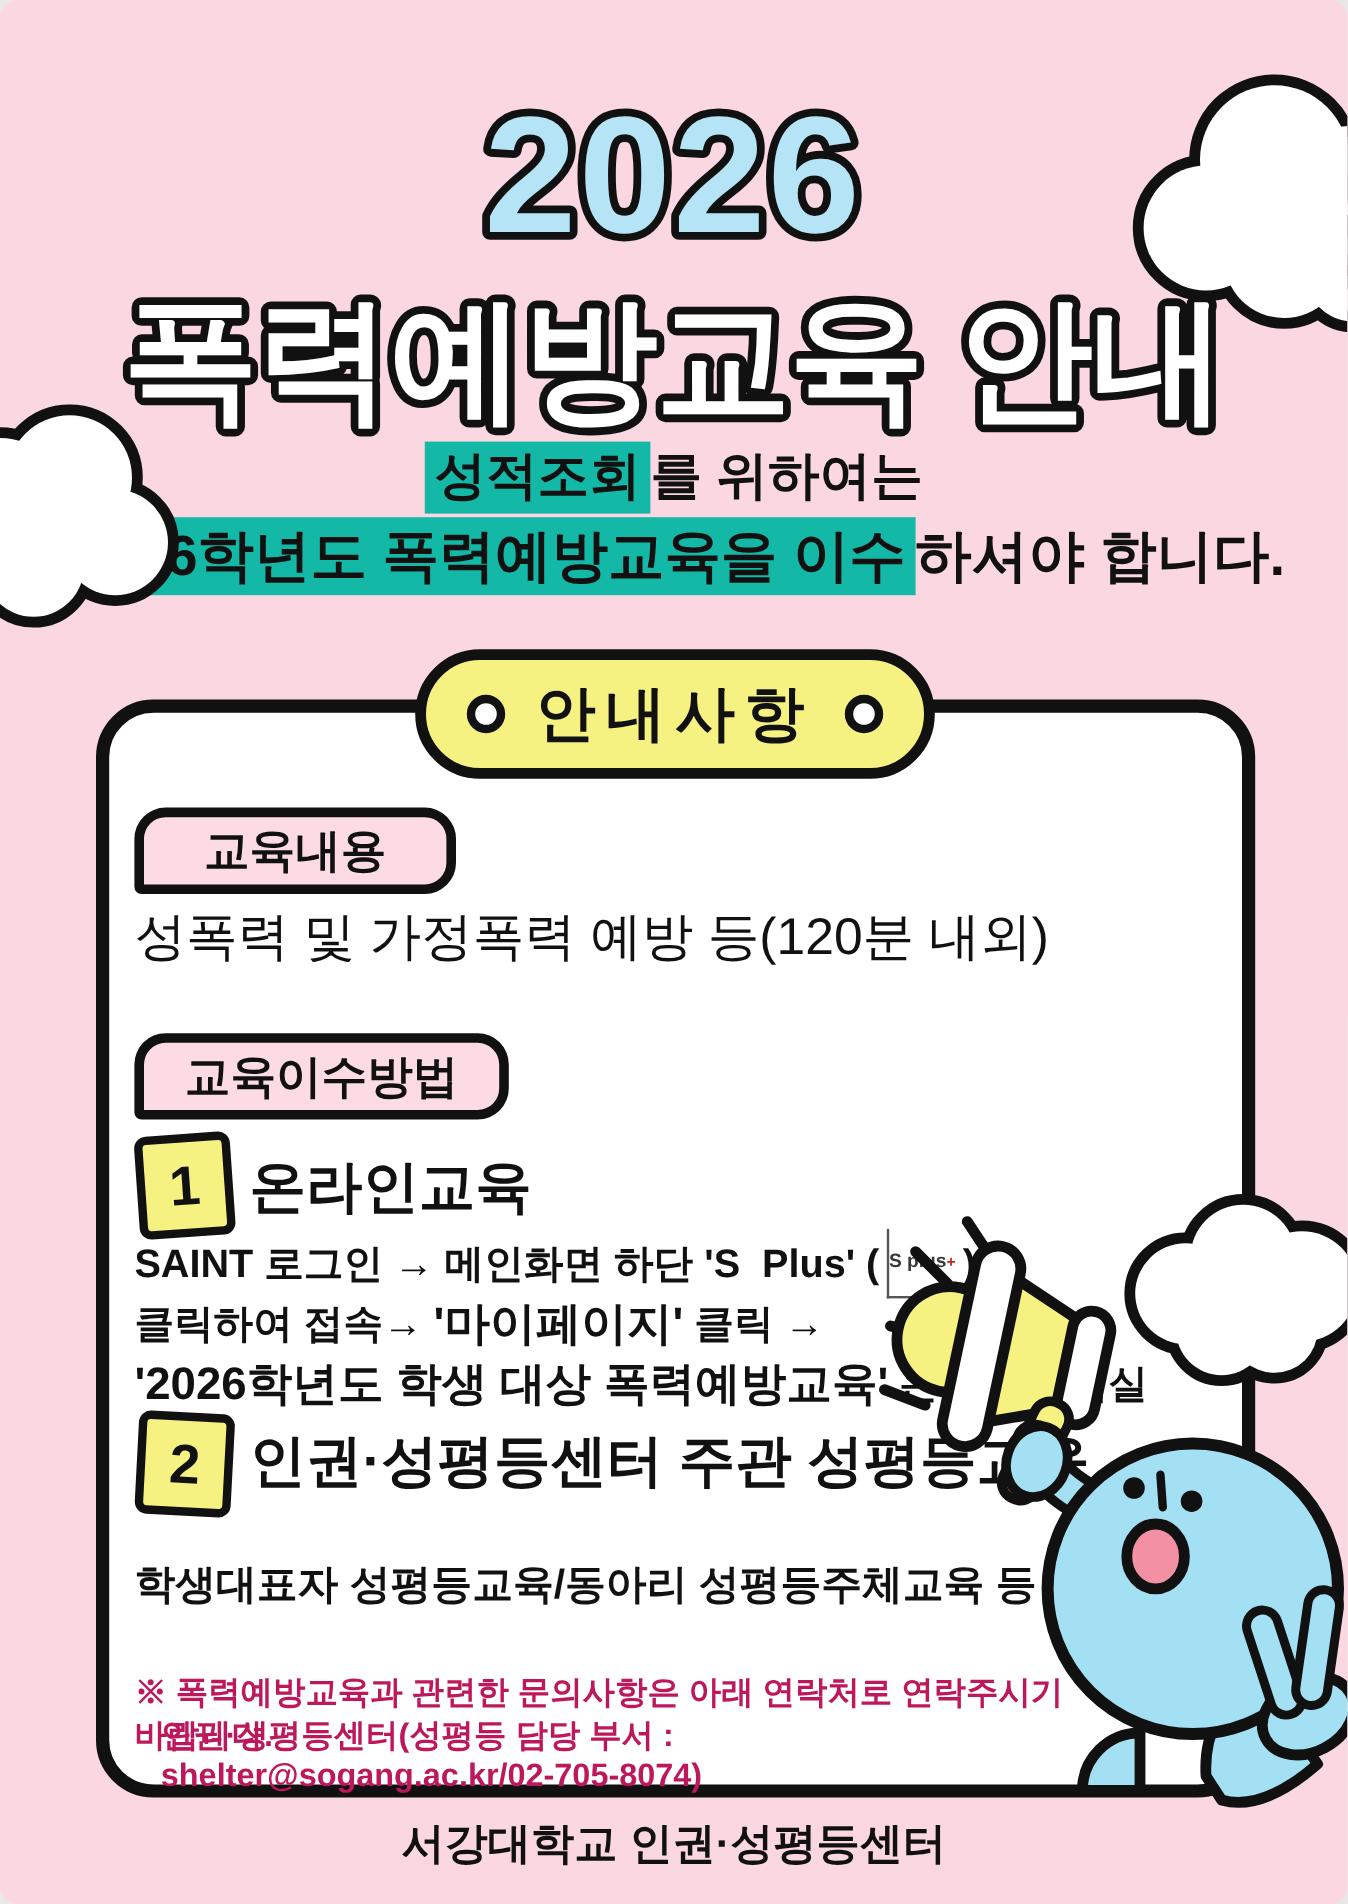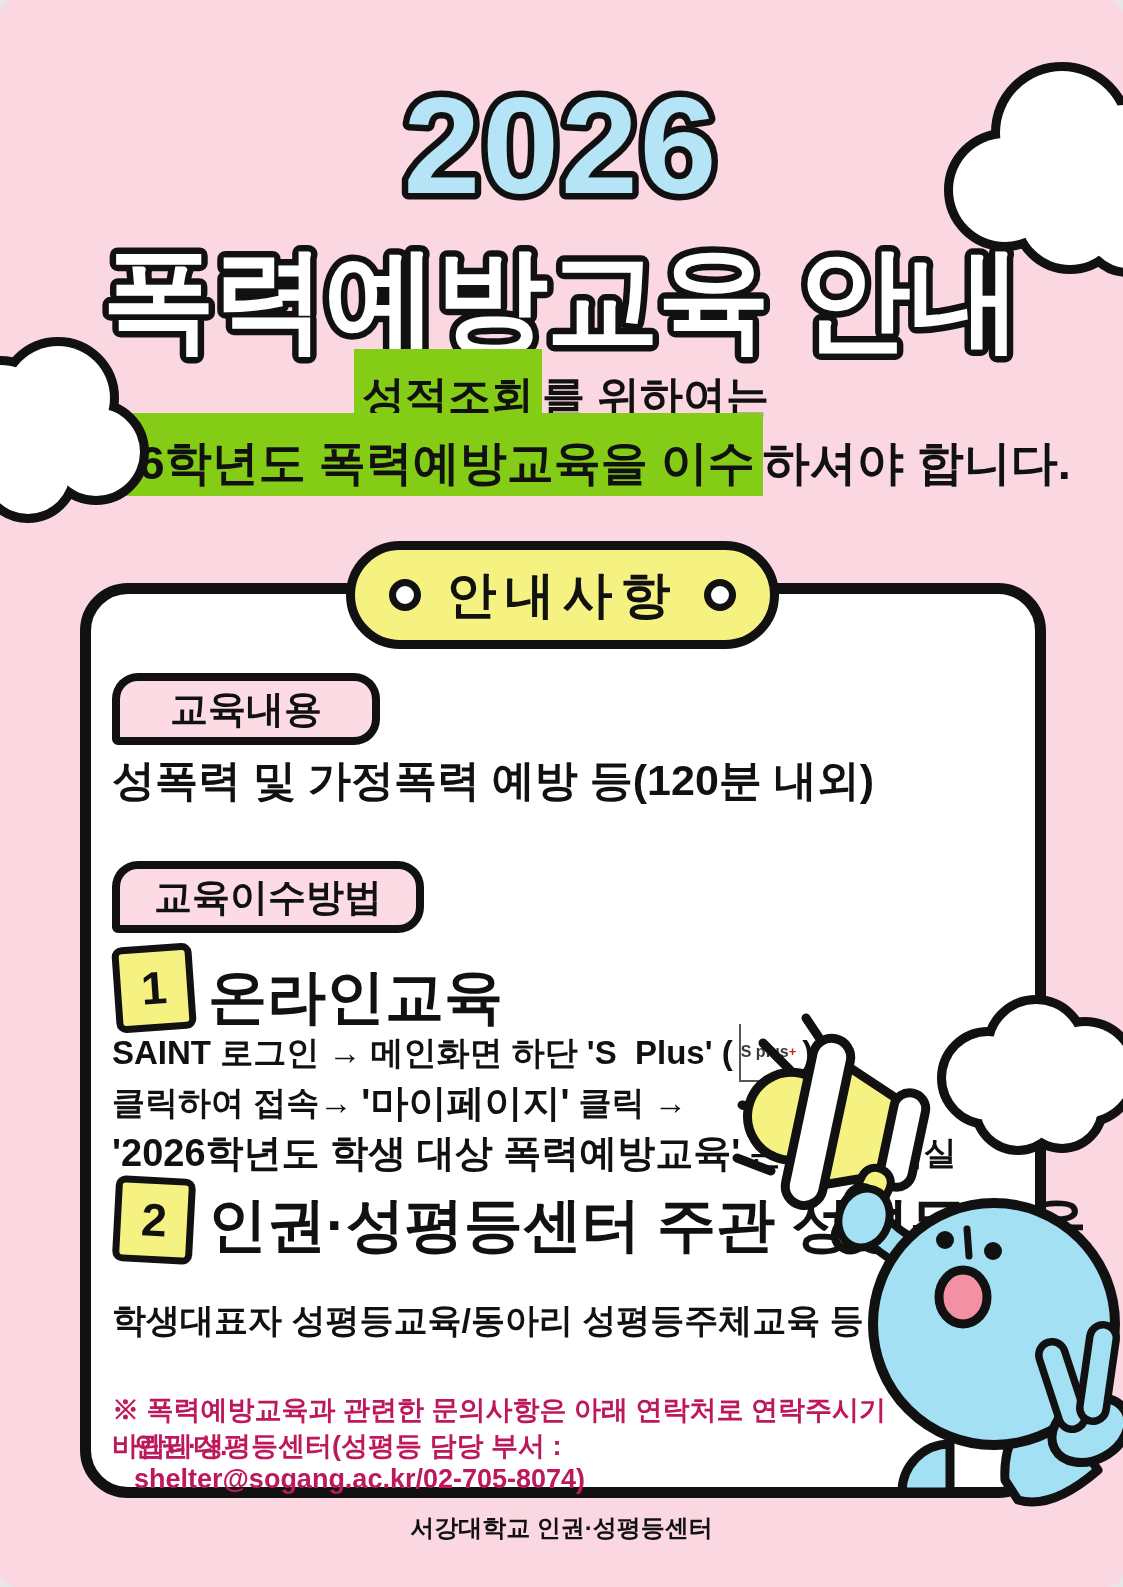--- a/index.html
+++ b/index.html
@@ -10,67 +10,67 @@
   .abs{position:absolute;}
   
   .title-svg{position:absolute;left:0;top:0;width:1123px;height:370px;z-index:2;}
   .title-svg text{font-family:"Liberation Sans",sans-serif;font-weight:bold;
     paint-order:stroke;stroke:#111;stroke-linejoin:round;text-anchor:middle;}
   .t-year{font-size:138px;fill:#b5e4f6;stroke-width:13px;letter-spacing:2px;}
   .t-main{font-size:113px;fill:#ffffff;stroke-width:13px;letter-spacing:-2px;}
   
   .sub1{left:0;top:368px;width:100%;text-align:center;font-size:43px;font-weight:bold;z-index:2;}
   .sub2{left:0;top:432px;width:100%;text-align:center;font-size:47px;font-weight:bold;z-index:2;}
-  .hl{background:#84cc16;padding:23px 8px 7px 8px;}
+  .hl{background:#14b8a6;padding:5px 8px 7px 8px;}
   
   .main-box{left:80px;top:583px;width:966px;height:915px;background:#fff;
     border:11px solid #111;border-radius:48px;box-sizing:border-box;z-index:1;}
   
   .banner{left:346px;top:541px;width:433px;height:108px;background:#f6f282;
     border:9px solid #111;border-radius:54px;box-sizing:border-box;z-index:2;
     display:flex;align-items:center;justify-content:center;}
   .banner-label{font-size:50px;font-weight:bold;letter-spacing:8px;}
   .rivet{position:absolute;top:50%;width:18px;height:18px;margin-top:-16px;background:#fff;
     border:7px solid #111;border-radius:50%;}
   .rivet.left{left:34px;} .rivet.right{right:34px;}
   
   .tag{background:#fcdbe4;border:8px solid #111;border-radius:26px 26px 26px 6px;
     box-sizing:border-box;display:flex;align-items:center;justify-content:center;
     font-size:38px;font-weight:bold;z-index:2;}
   .tag1{left:112px;top:673px;width:268px;height:72px;}
   .tag2{left:112px;top:861px;width:312px;height:72px;}
-  .content1{left:112px;top:752px;font-size:43px;font-weight:bold;z-index:2;}
+  .content1{left:112px;top:752px;font-size:43px;font-weight:normal;z-index:2;}
   
   .sticky{background:#f6f282;border:7px solid #111;border-radius:10px;box-sizing:border-box;
     display:flex;align-items:center;justify-content:center;z-index:2;
     font-size:46px;font-weight:bold;}
   .sticky1{left:114px;top:945px;width:80px;height:86px;transform:rotate(-4deg);}
   .sticky2{left:114px;top:1177px;width:80px;height:86px;transform:rotate(3deg);}
   .item-heading{display:flex;align-items:baseline;z-index:2;font-weight:bold;}
   .heading1{left:208px;top:958px;}
   .heading2{left:208px;top:1186px;}
-  .h-big{font-size:59px;font-weight:bold;}
+  .h-big{font-size:47px;font-weight:bold;}
   .h-small{font-size:37px;font-weight:bold;}
   
   .lines1{left:112px;top:1028px;width:700px;z-index:2;}
   .line{display:flex;align-items:center;height:50px;font-size:33px;font-weight:bold;white-space:pre;}
   .em{font-size:38px;font-weight:bold;}
   .logo-box{display:inline-flex;align-items:center;justify-content:center;
     width:86px;height:58px;margin:0 6px;background:#fff;
     border-left:2px solid #555;border-bottom:2px solid #555;box-sizing:border-box;}
   .logo-text{font-size:16px;font-weight:bold;color:#3a3a3a;letter-spacing:0;}
   .logo-mark{font-size:13px;font-weight:bold;color:#c22;vertical-align:super;line-height:0;}
   .lines2{left:112px;top:1295px;width:760px;z-index:2;}
   .lines2 .line{height:52px;font-size:34px;}
   
   .notice{left:112px;top:1392px;width:780px;color:#be185d;z-index:2;font-weight:bold;}
   .notice-l1{font-size:27px;height:36px;}
   .notice-l2{font-size:27px;padding-left:22px;}
   
-  .footer-text{left:0;top:1512px;width:100%;text-align:center;font-size:24px;font-weight:bold;z-index:2;}
+  .footer-text{left:0;top:1512px;width:100%;text-align:center;font-size:36px;font-weight:bold;z-index:2;}
   
   .overlay{position:absolute;left:0;top:0;width:1123px;height:1587px;z-index:3;pointer-events:none;}
   .cloud-stroke{fill:#fff;stroke:#111;stroke-width:18px;}
   .cloud-fill{fill:#fff;stroke:none;}
   .dash{stroke:#111;stroke-width:9px;stroke-linecap:round;}
 </style>
 </head>
 <body>
 
 <div class="poster">

